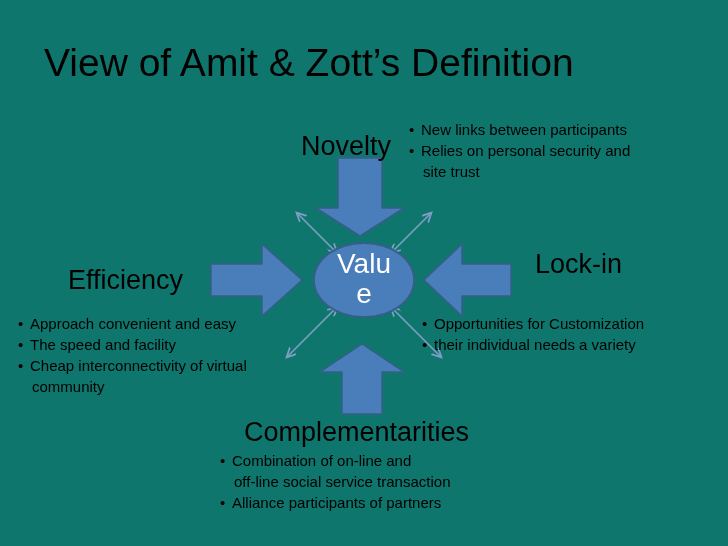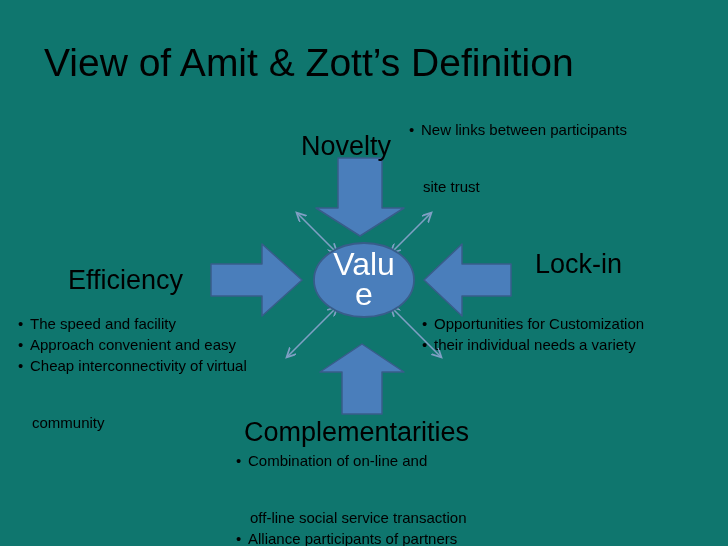--- a/index.html
+++ b/index.html
@@ -68,36 +68,35 @@
   }
   .bullet-row.has-dot::before {
     content: "\2022";
     position: absolute;
     left: 0;
     top: 0;
     font-size: 15px;
   }
   .bullet-row.cont {
     padding-left: 14px;
-    margin-top: 36px;
   }
 
   #bullets-novelty   { left: 409px; top: 119px; width: 300px; }
   #bullets-efficiency{ left:  18px; top: 313px; width: 300px; }
   #bullets-lockin    { left: 422px; top: 313px; width: 300px; }
-  #bullets-complementarities { left: 236px; top: 450px; width: 320px; }
+  #bullets-complementarities { left: 220px; top: 450px; width: 320px; }
 
   
   #value-label {
     position: absolute;
     left: 316px;
     top: 249px;
     width: 96px;
     text-align: center;
-    font-size: 32px;
+    font-size: 28px;
     line-height: 30px;
     color: #ffffff;
     word-break: break-all;
     pointer-events: none;
   }
 </style>
 </head>
 <body>
 
 <div id="slide">
@@ -147,27 +146,28 @@
   </svg>
 
   <div id="value-label">
     <div>Valu</div>
     <div>e</div>
   </div>
 
   <div class="node-heading" id="heading-novelty">Novelty</div>
   <div class="bullet-list" id="bullets-novelty">
     <span class="bullet-row has-dot">New links between participants</span>
+    <span class="bullet-row has-dot">Relies on personal security and</span>
     <span class="bullet-row cont">site trust</span>
   </div>
 
   <div class="node-heading" id="heading-efficiency">Efficiency</div>
   <div class="bullet-list" id="bullets-efficiency">
+    <span class="bullet-row has-dot">Approach convenient and easy</span>
     <span class="bullet-row has-dot">The speed and facility</span>
-    <span class="bullet-row has-dot">Approach convenient and easy</span>
     <span class="bullet-row has-dot">Cheap interconnectivity of virtual</span>
     <span class="bullet-row cont">community</span>
   </div>
 
   <div class="node-heading" id="heading-lockin">Lock-in</div>
   <div class="bullet-list" id="bullets-lockin">
     <span class="bullet-row has-dot">Opportunities for Customization</span>
     <span class="bullet-row has-dot">their individual needs a variety</span>
   </div>
 

